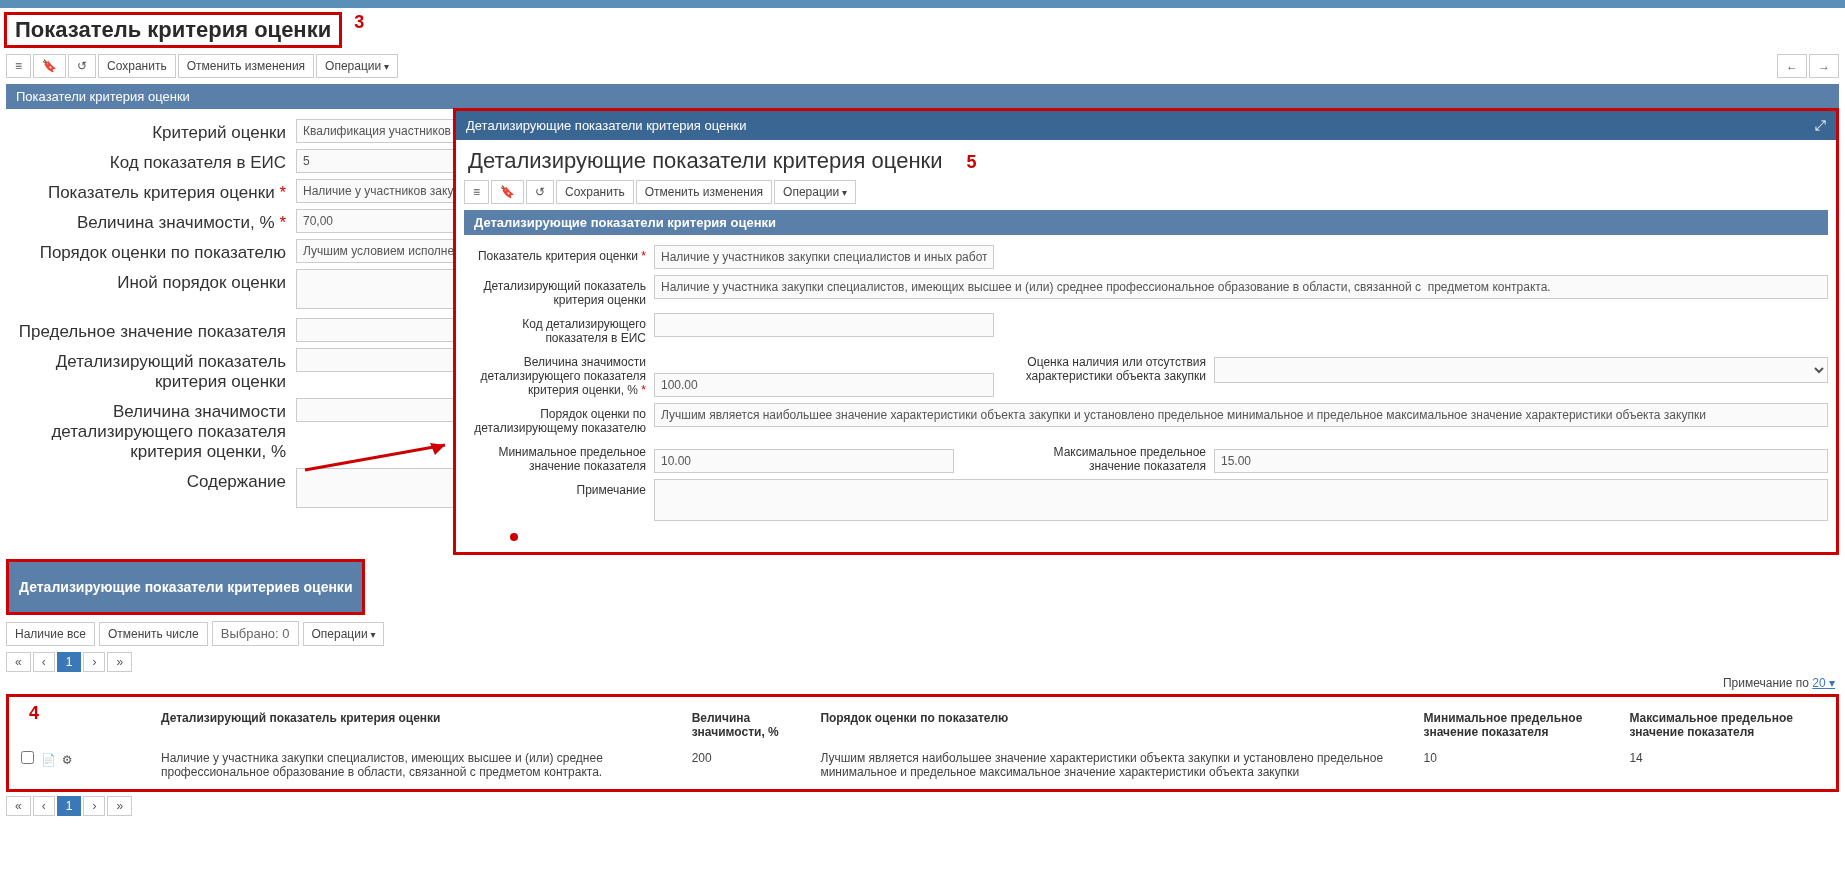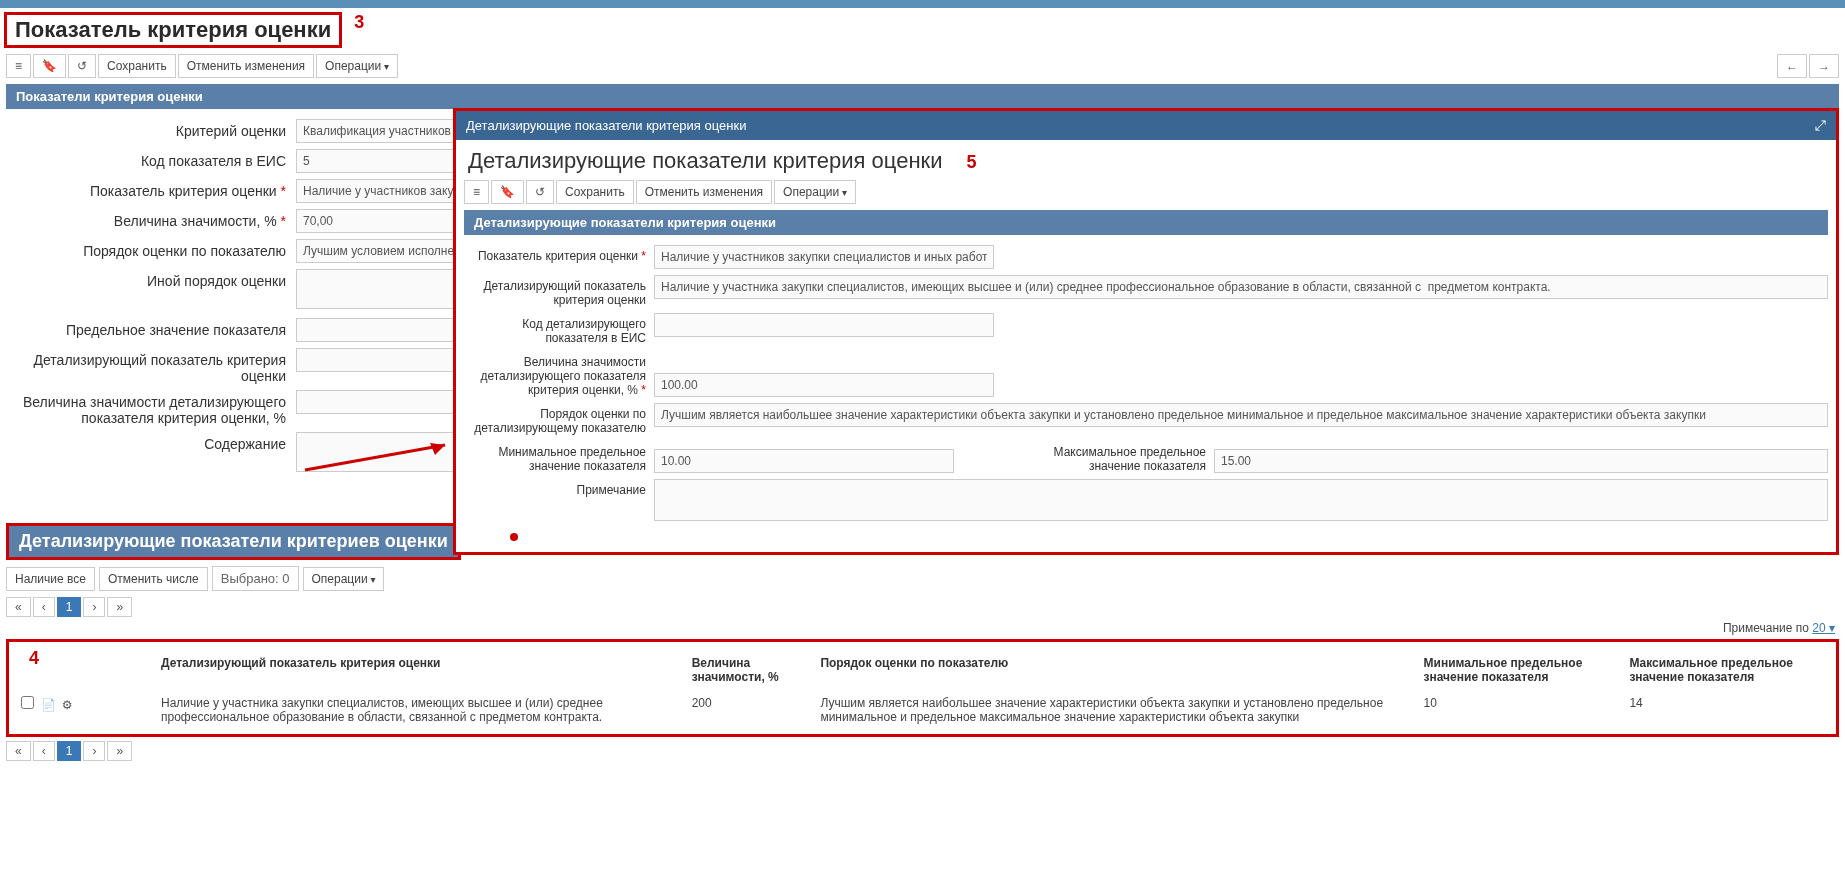--- a/index.html
+++ b/index.html
@@ -7,30 +7,30 @@
 .top-blue-bar { height: 8px; background: #5a8fb8; }
 .page-title-box { border: 3px solid #c00; display: inline-block; padding: 2px 8px; margin: 4px 0 0 4px; }
 .page-title { font-size: 22px; font-weight: 600; color: #2a2a2a; }
 .title-row { display: flex; align-items: flex-start; }
 .annot { color: #c00; font-size: 18px; font-weight: bold; margin-left: 12px; margin-top: 4px; }
 .toolbar { margin: 6px 6px 0 6px; display: flex; align-items: center; gap: 2px; }
 .toolbar-right { margin-left: auto; display: flex; gap: 2px; }
 .icon-btn { border: 1px solid #ccc; background: #fff; padding: 4px 8px; font-size: 12px; cursor: pointer; color: #555; }
 .txt-btn { border: 1px solid #ccc; background: #fff; padding: 4px 8px; font-size: 12px; cursor: pointer; color: #444; }
 .dropdown-btn::after { content: " ▾"; font-size: 10px; }
-.section-header { background: #5a7fa8; color: #fff; padding: 5px 10px; font-size: 13px; font-weight: bold; margin: 6px 6px 0 6px; }
+.section-header { background: #5a7fa8; color: #fff; padding: 5px 10px; font-size: 13px; font-weight: normal; margin: 6px 6px 0 6px; }
 .form-area { padding: 10px 6px; }
 .form-row { display: flex; align-items: flex-start; margin-bottom: 6px; }
-.form-label { width: 290px; text-align: right; padding-right: 10px; padding-top: 4px; font-size: 14px; color: #333; }
+.form-label { width: 290px; text-align: right; padding-right: 10px; padding-top: 4px; font-size: 17px; color: #333; }
 .form-label .req { color: #c00; }
 .form-value { flex: 1; }
 .form-input { width: 100%; border: 1px solid #ccc; padding: 4px 6px; font-size: 12px; background: #fafafa; color: #555; }
 .form-input.short { width: 170px; }
 .form-textarea { width: 100%; height: 40px; border: 1px solid #ccc; padding: 4px 6px; font-size: 12px; background: #fafafa; resize: none; }
-.section-header2 { background: #5a7fa8; color: #fff; padding: 5px 10px; font-size: 18px; font-weight: bold; margin: 20px 6px 0 6px; border: 3px solid #c00; display: inline-block; }
+.section-header2 { background: #5a7fa8; color: #fff; padding: 17px 10px; font-size: 14px; font-weight: bold; margin: 20px 6px 0 6px; border: 3px solid #c00; display: inline-block; }
 .sub-toolbar { margin: 6px 6px; display: flex; align-items: center; gap: 4px; }
 .selected-count { border: 1px solid #ccc; padding: 4px 8px; font-size: 13px; color: #666; }
 .pager { margin: 4px 6px; display: flex; align-items: center; gap: 2px; }
 .pager-btn { border: 1px solid #ccc; background: #fff; padding: 2px 8px; font-size: 12px; cursor: pointer; color: #555; }
 .pager-btn.active { background: #3a78b8; color: #fff; border-color: #3a78b8; }
 .show-by { text-align: right; margin-right: 10px; font-size: 12px; color: #444; }
 .show-by a { color: #3a78b8; text-decoration: underline; }
 .table-wrap { margin: 4px 6px; border: 3px solid #c00; padding: 8px 4px 4px 4px; position: relative; }
 .table-annot { position: absolute; left: 20px; top: 6px; color: #c00; font-size: 18px; font-weight: bold; }
 table { width: 100%; border-collapse: collapse; font-size: 12px; }
@@ -225,20 +225,24 @@
     </div>
     <div class="mform-row">
       <div class="mform-label">Код детализирующего показателя в ЕИС</div>
       <div class="mform-value"><input class="mform-input med" style=""></div>
     </div>
     <div class="mform-row double">
       <div class="col">
         <div class="mform-label"><span>Величина значимости детализирующего показателя критерия оценки, %</span> <span class="req" style="color:#c00">*</span></div>
         <div style="flex:1;"><input class="mform-input" style="width: 340px;" value="100.00"></div>
       </div>
+      <div class="col">
+        <div class="mform-label2">Оценка наличия или отсутствия характеристики объекта закупки</div>
+        <div style="flex:1;"><select class="mform-input"><option></option></select></div>
+      </div>
     </div>
     <div class="mform-row">
       <div class="mform-label">Порядок оценки по детализирующему показателю</div>
       <div class="mform-value"><input class="mform-input" value="Лучшим является наибольшее значение характеристики объекта закупки и установлено предельное минимальное и предельное максимальное значение характеристики объекта закупки" style=""></div>
     </div>
     <div class="mform-row double">
       <div class="col">
         <div class="mform-label">Минимальное предельное значение показателя</div>
         <div style="flex:1;"><input class="mform-input" style="width: 300px;" value="10.00"></div>
       </div>

